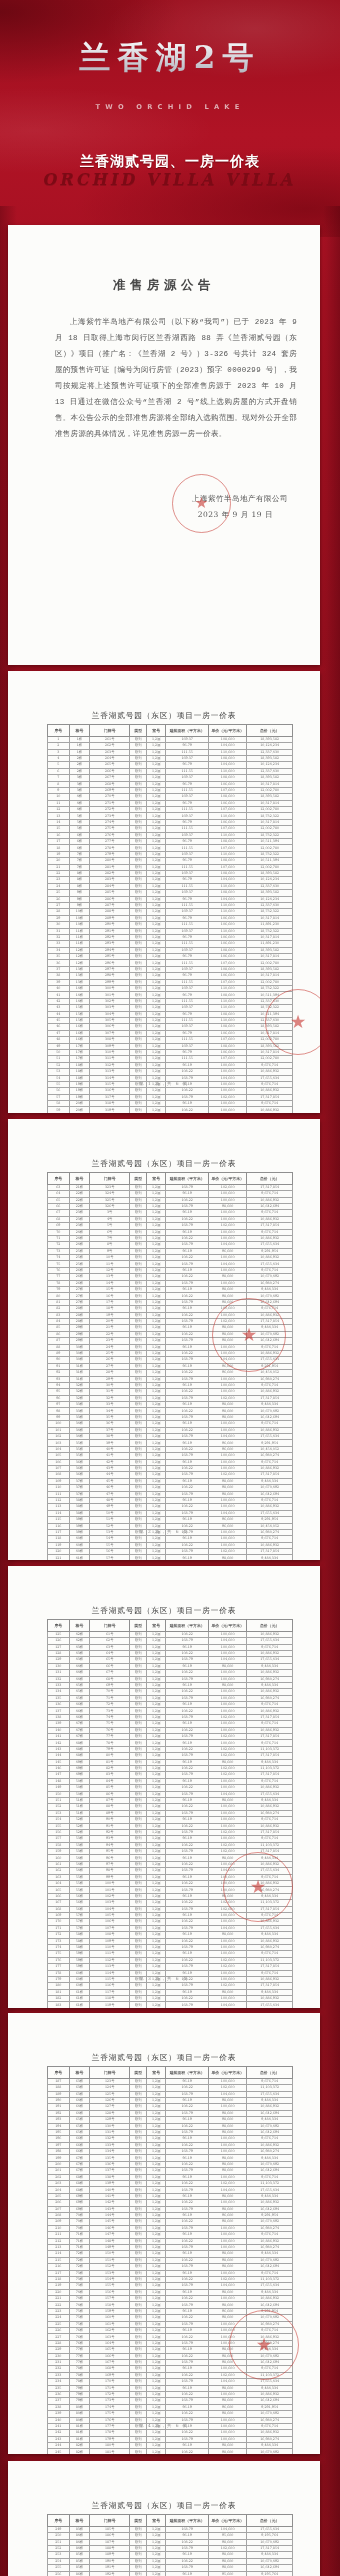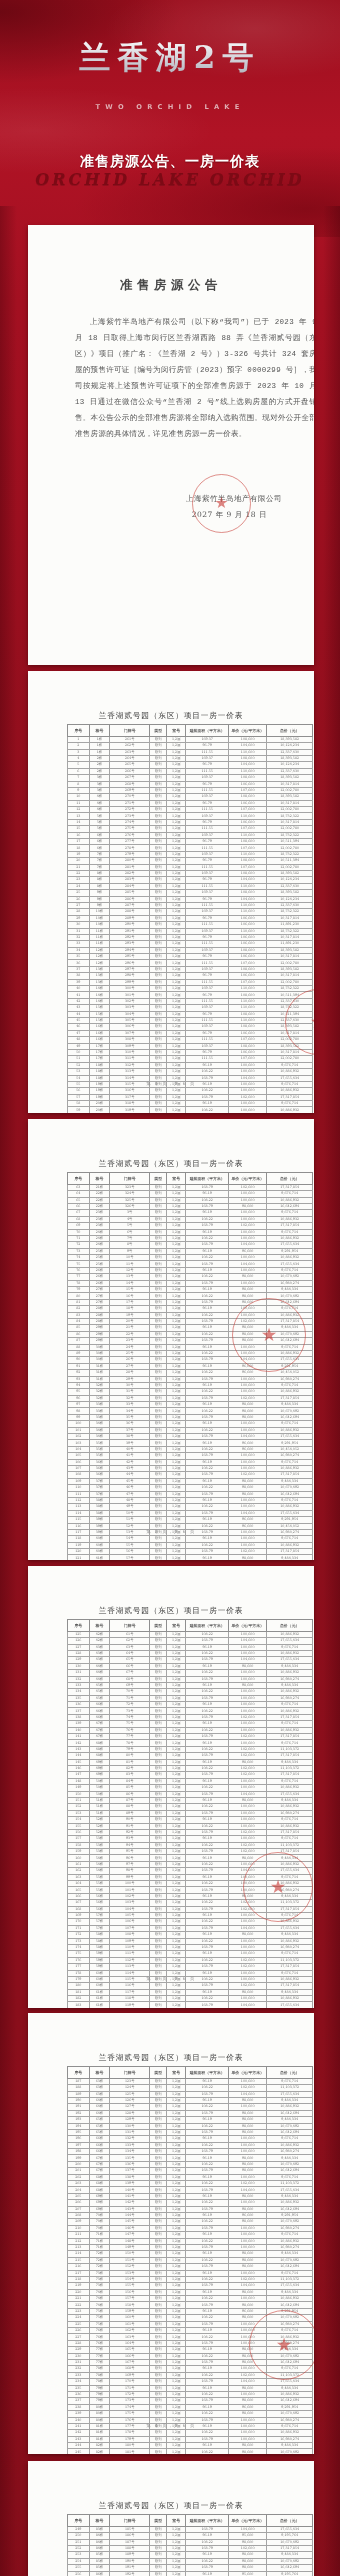--- a/index.html
+++ b/index.html
@@ -24,21 +24,21 @@
       font-family:"DejaVu Sans","Liberation Sans",sans-serif;
       font-size:6.7px;font-weight:700;letter-spacing:5.2px;color:#dfadb2;}
   .hero-banner{position:absolute;top:153px;left:0;width:340px;text-align:center;z-index:3;
       font-family:"DejaVu Sans","Liberation Sans",sans-serif;
       font-size:14px;font-weight:800;letter-spacing:1px;color:#ffffff;
       text-shadow:0 0.5px 1px rgba(80,0,6,.6);}
   .hero-ghost{position:absolute;top:170px;left:0;width:340px;text-align:center;z-index:2;
       font-size:16px;font-weight:700;font-style:italic;letter-spacing:3.1px;color:#7c0a15;
       text-shadow:0 0.5px 0 rgba(0,0,0,.15);white-space:nowrap;}
 
-  .page{position:absolute;left:28px;width:286px;background:#fcfcfa;overflow:hidden;
+  .page{position:absolute;left:8px;width:312px;background:#fcfcfa;overflow:hidden;
         box-shadow:0 1.5px 4.1px rgba(40,0,4,.55);}
   #page-announcement{top:225px;height:440px;}
   #page-t1{top:671px;height:442px;}
   #page-t2{top:1119px;height:441px;}
   #page-t3{top:1566px;height:442px;}
   #page-t4{top:2013px;height:441px;}
   #page-t5{top:2461px;height:441px;}
 
   .ann-title{position:absolute;top:52px;left:0;width:100%;text-align:center;
       font-size:12.4px;letter-spacing:4.6px;color:#474747;font-weight:600;}
@@ -75,28 +75,28 @@
   .stamp.mid .star{font-size:18.5px;}
 </style>
 </head>
 <body>
 
 <div class="shade" id="hero-sheen1"></div>
 <div class="shade" id="side-vignette"></div>
 
 <div class="hero-title">兰香湖2号</div>
 <div class="hero-sub">TWO ORCHID LAKE</div>
-<div class="hero-ghost">ORCHID LAKE ORCHID</div>
-<div class="hero-banner">准售房源公告、一房一价表</div>
+<div class="hero-ghost">ORCHID VILLA VILLA</div>
+<div class="hero-banner">兰香湖贰号园、一房一价表</div>
 
 <div class="page" id="page-announcement">
   <div class="ann-title">准售房源公告</div>
   <div class="ann-body">上海紫竹半岛地产有限公司（以下称“我司”）已于 2023 年 9 月 18 日取得上海市闵行区兰香湖西路 88 弄《兰香湖贰号园（东区）》项目（推广名：《兰香湖 2 号》）3-326 号共计 324 套房屋的预售许可证［编号为闵行房管（2023）预字 0000299 号］，我司按规定将上述预售许可证项下的全部准售房源于 2023 年 10 月 13 日通过在微信公众号“兰香湖 2 号”线上选购房屋的方式开盘销售。本公告公示的全部准售房源将全部纳入选购范围。现对外公开全部准售房源的具体情况，详见准售房源一房一价表。</div>
   <div class="ann-company">上海紫竹半岛地产有限公司</div>
-  <div class="ann-date">2027 年 9 月 18 日</div>
+  <div class="ann-date">2023 年 9 月 19 日</div>
   <div class="stamp" id="stamp-ann">
       <span class="star">★</span>
     </div>
 </div>
 
 <div class="page" id="page-t1">
   <div class="tbl-title">兰香湖贰号园（东区）项目一房一价表</div>
   <table class="price">
     <colgroup>
         <col class="c1">

